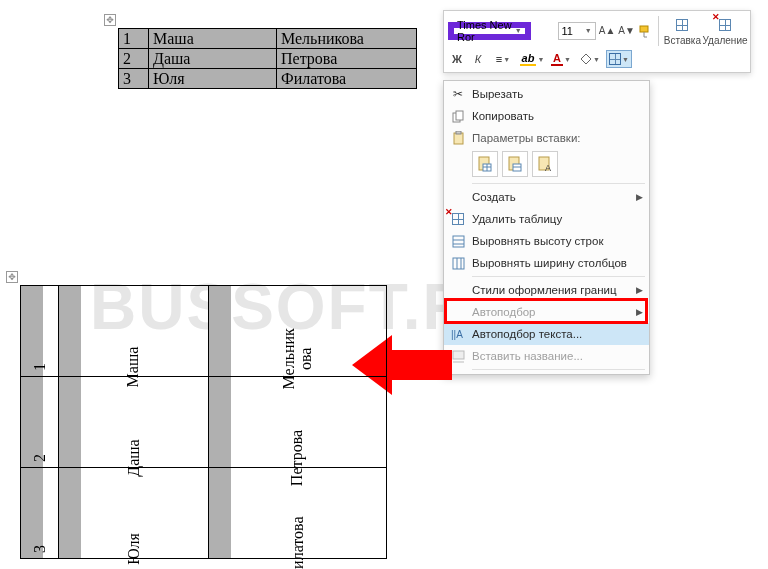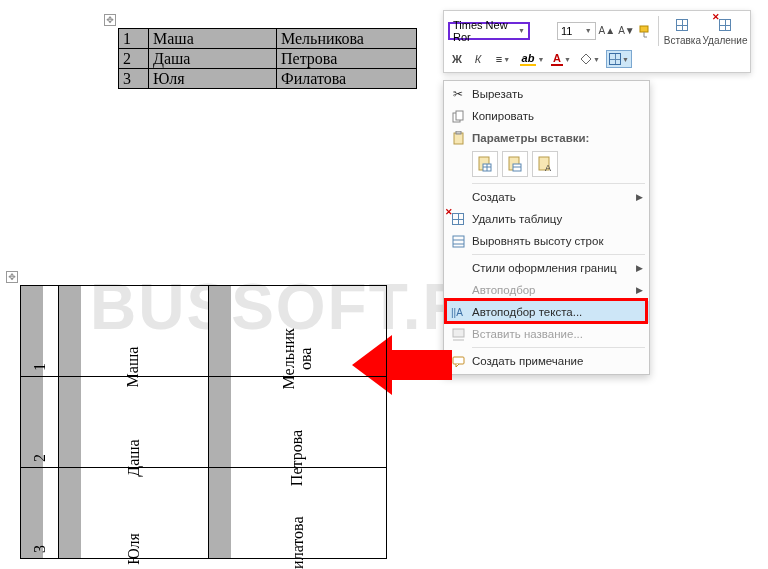--- a/index.html
+++ b/index.html
@@ -22,21 +22,21 @@
     background: #fff;
     border: 1px solid #ccc;
     font-family: "Segoe UI", Arial, sans-serif;
     font-size: 11px;
     padding: 2px 4px;
     box-shadow: 0 2px 6px rgba(0,0,0,0.15);
   }
   .tb-row { display: flex; align-items: center; gap: 3px; padding: 2px 0; }
   .tb-row1 { border-bottom: none; }
   .font-name {
-    border: 2px solid #6d28d9;
+    border: 6px solid #6d28d9;
     padding: 0 3px;
     height: 18px;
     width: 95px;
     display: flex;
     align-items: center;
     justify-content: space-between;
     font-size: 11px;
   }
   .font-size {
     border: 1px solid #c0c0c0;
@@ -124,21 +124,21 @@
   .ctx-ico {
     width: 20px; height:18px;
     display:flex;align-items:center;justify-content:center;
     margin-right: 4px;
     font-size: 12px;
   }
   .ctx-arrow { margin-left:auto; font-size:9px; color:#555; }
   .ctx-sep { height:1px;background:#e0e0e0;margin:2px 4px 2px 28px; }
   .ctx-header {
     display:flex;align-items:center;height:22px;padding:0 6px 0 4px;
-    color:#5b5b5b;font-weight:bold;
+    color:#5b5b5b;font-weight:normal;
   }
   .paste-opts {
     display:flex;gap:4px;padding:2px 0 4px 28px;
   }
   .paste-btn {
     width:26px;height:26px;border:1px solid #cfcfcf;background:#fff;
     display:flex;align-items:center;justify-content:center;
     position:relative;cursor:pointer;
   }
   .clip-svg { width:16px;height:18px; }
@@ -376,20 +376,30 @@
   <div class="ctx-item">
     <span class="ctx-ico">
       <svg width="13" height="13">
           <rect x="1" y="1" width="11" height="11" fill="none" stroke="#5b87b2"></rect>
           <line x1="1" y1="5" x2="12" y2="5" stroke="#5b87b2"></line>
           <line x1="1" y1="9" x2="12" y2="9" stroke="#5b87b2"></line>
         </svg>
     </span>
     <span class="ctx-label">Выровнять высоту строк</span>
   </div>
+  <div class="ctx-item">
+    <span class="ctx-ico">
+      <svg width="13" height="13">
+          <rect x="1" y="1" width="11" height="11" fill="none" stroke="#5b87b2"></rect>
+          <line x1="5" y1="1" x2="5" y2="12" stroke="#5b87b2"></line>
+          <line x1="9" y1="1" x2="9" y2="12" stroke="#5b87b2"></line>
+        </svg>
+    </span>
+    <span class="ctx-label">Выровнять ширину столбцов</span>
+  </div>
   <div class="ctx-sep"></div>
   <div class="ctx-item">
     <span class="ctx-ico"></span>
     <span class="ctx-label">Стили оформления границ</span>
     <span class="ctx-arrow">▶</span>
   </div>
   <div class="ctx-item disabled">
     <span class="ctx-ico"></span>
     <span class="ctx-label">Автоподбор</span>
     <span class="ctx-arrow">▶</span>
@@ -405,29 +415,20 @@
   <div class="ctx-item disabled">
     <span class="ctx-ico">
       <svg width="13" height="13">
           <rect x="1" y="1" width="11" height="8" fill="#eee" stroke="#bbb"></rect>
           <line x1="1" y1="12" x2="12" y2="12" stroke="#bbb"></line>
         </svg>
     </span>
     <span class="ctx-label">Вставить название...</span>
   </div>
   <div class="ctx-sep"></div>
-  <div class="ctx-item">
-    <span class="ctx-ico">
-      <svg width="13" height="13">
-          <rect x="1" y="2" width="11" height="7" rx="1" fill="#fff" stroke="#c7902a"></rect>
-          <path d="M4 9 L4 12 L7 9" fill="#fff" stroke="#c7902a"></path>
-        </svg>
-    </span>
-    <span class="ctx-label">Создать примечание</span>
-  </div>
 </div>
 
 <div class="hl-box"></div>
 
 <svg class="big-arrow" viewBox="0 0 100 60">
   <polygon points="100,15 40,15 40,0 0,30 40,60 40,45 100,45" fill="#ff0000"></polygon>
 </svg>
 
 <div class="bottom-table-wrap">
   <div class="move-handle">✥</div>

